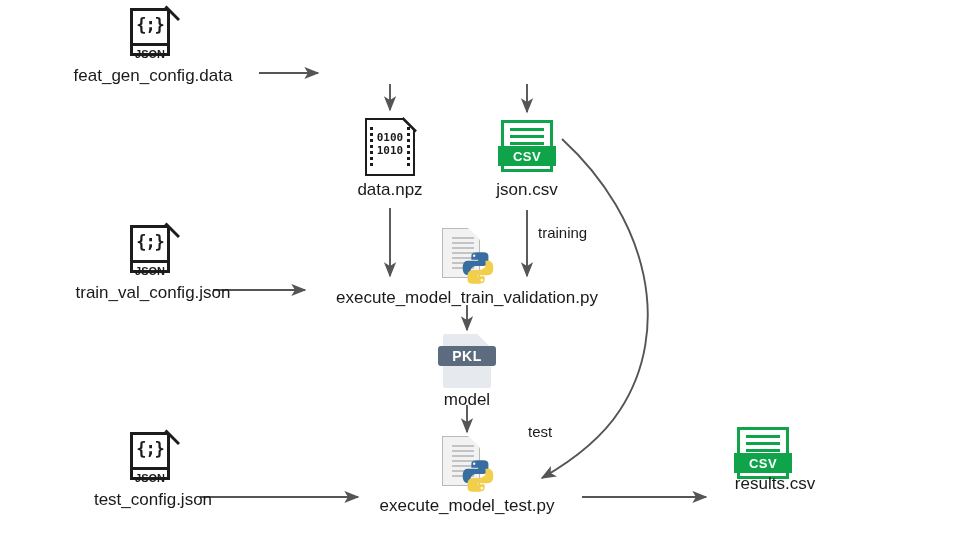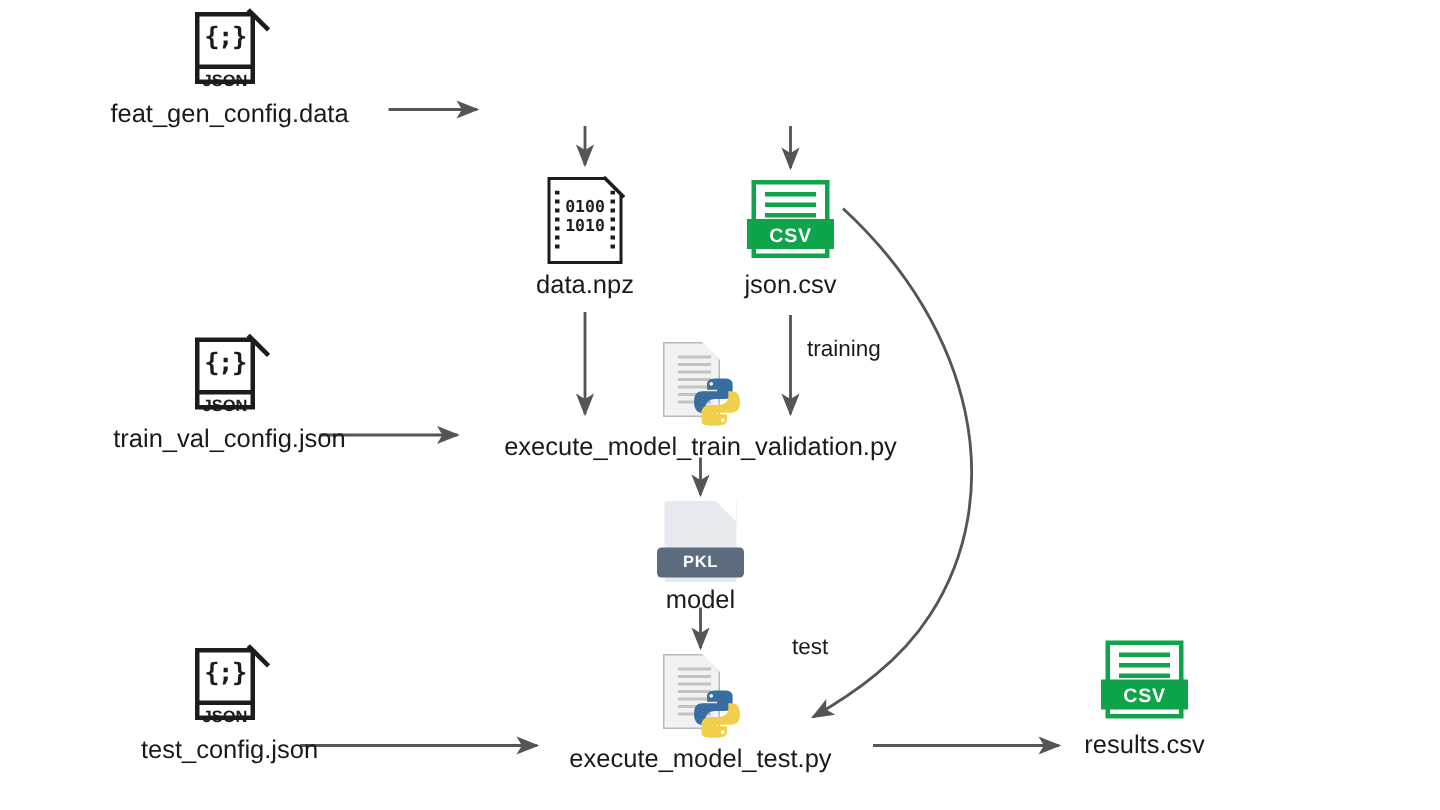--- a/index.html
+++ b/index.html
@@ -120,24 +120,24 @@
   }
   .ico-pkl .fold{
     position:absolute;right:0;top:0;width:0;height:0;
     border-left:14px solid transparent;border-top:14px solid #ffffff;
   }
   .ico-pkl .fold2{
     position:absolute;right:0;top:0;width:0;height:0;
     border-right:14px solid #ccd3da;border-bottom:14px solid transparent;
   }
   .ico-pkl .band{
-    position:absolute;left:-5px;top:31px;width:58px;height:20px;
+    position:absolute;left:-5px;top:12px;width:58px;height:20px;
     background:#5c6b7e;border-radius:3px;
     display:flex;align-items:center;justify-content:center;
-    color:#fff;font-size:11px;font-weight:bold;letter-spacing:0.5px;
+    color:#fff;font-size:14px;font-weight:bold;letter-spacing:0.5px;
   }
 </style>
 </head>
 <body>
 
 <div id="canvas">
 
   <svg class="edges" viewBox="0 0 960 540">
     <defs>
       <marker id="ah" markerWidth="9" markerHeight="9" refX="7.2" refY="3.2" orient="auto" markerUnits="strokeWidth">
@@ -310,16 +310,16 @@
   <div class="node" style="left:737px;top:427px;width:52px;">
     <div class="ico-csv">
       <div class="outer"></div>
       <div class="rows">
           <i></i>
           <i></i>
           <i></i>
         </div>
       <div class="band">CSV</div>
     </div>
-    <div class="node-label" style="top:60px;">results.csv</div>
+    <div class="node-label" style="top:47px;margin-left:12px;">results.csv</div>
   </div>
 
 </div>
 
 </body></html>

